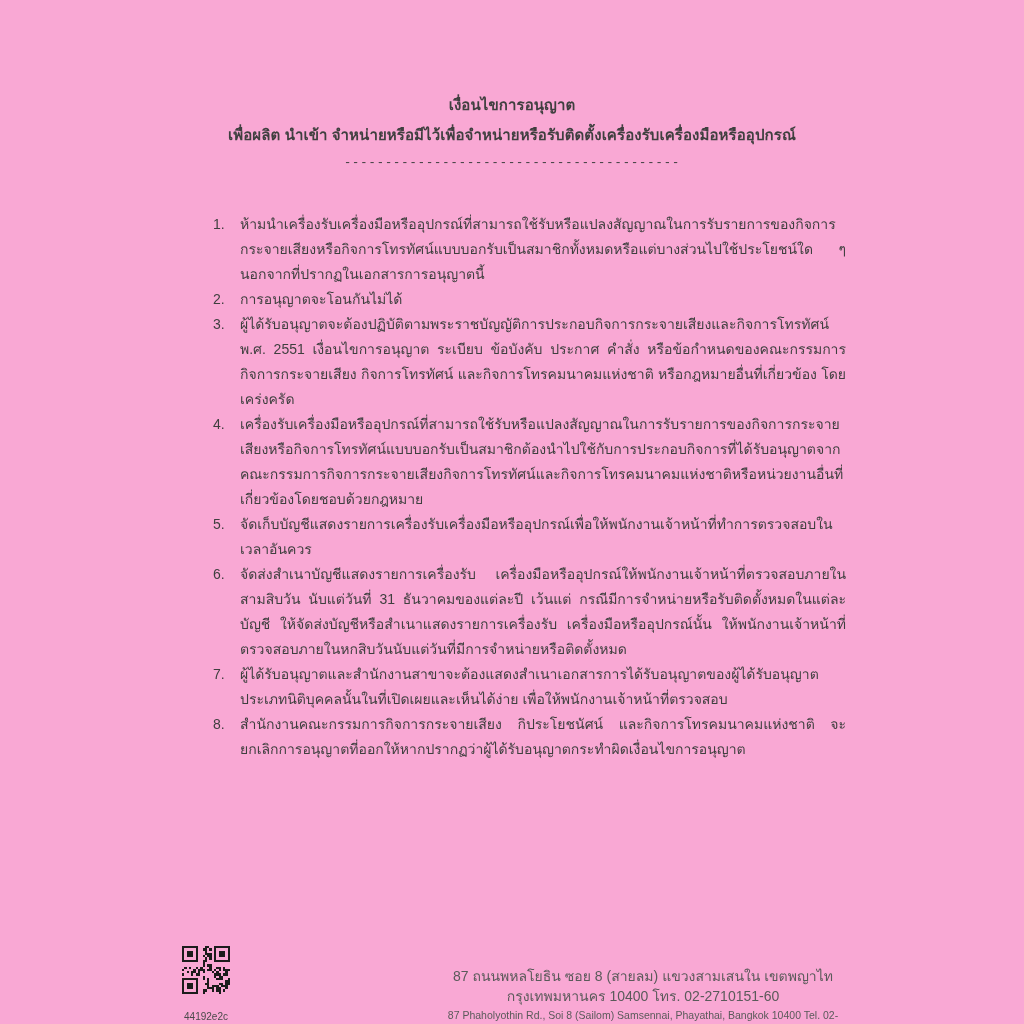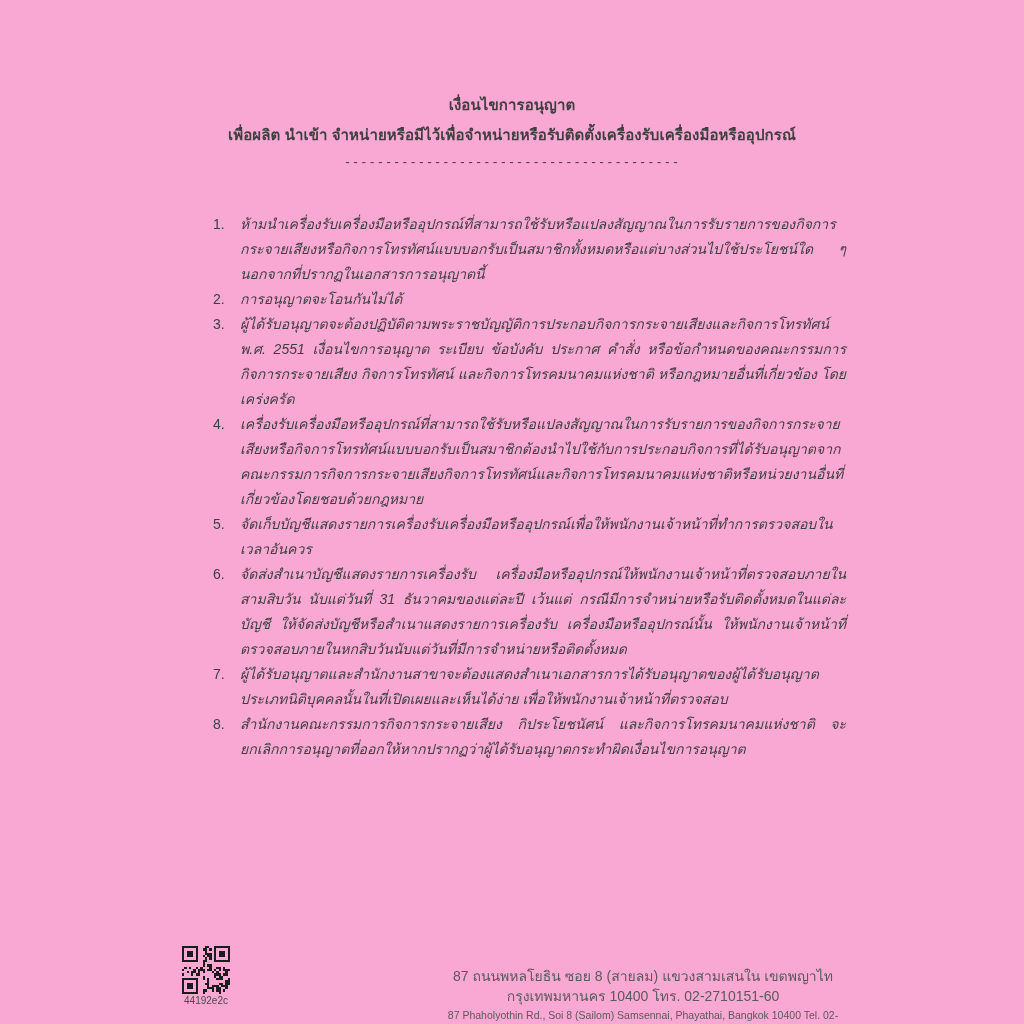--- a/index.html
+++ b/index.html
@@ -62,37 +62,36 @@
   .conditions .num {
     position: absolute;
     left: 33px;
     top: 0;
     width: 24px;
   }
   .conditions .txt {
     display: block;
     margin-left: 60px;
     text-align: justify;
-    font-style: italic;
   }
 
   
   .qr-block {
     position: absolute;
     left: 174px;
     top: 946px;
     width: 64px;
     text-align: center;
   }
   .qr-block svg {
     display: block;
     margin: 0 auto;
   }
   .qr-caption {
-    margin-top: 1px;
+    margin-top: 17px;
     font-size: 10px;
     line-height: 12px;
     color: #4a4a4a;
   }
   .address-block {
     position: absolute;
     left: 430px;
     top: 966px;
     width: 426px;
     text-align: center;

